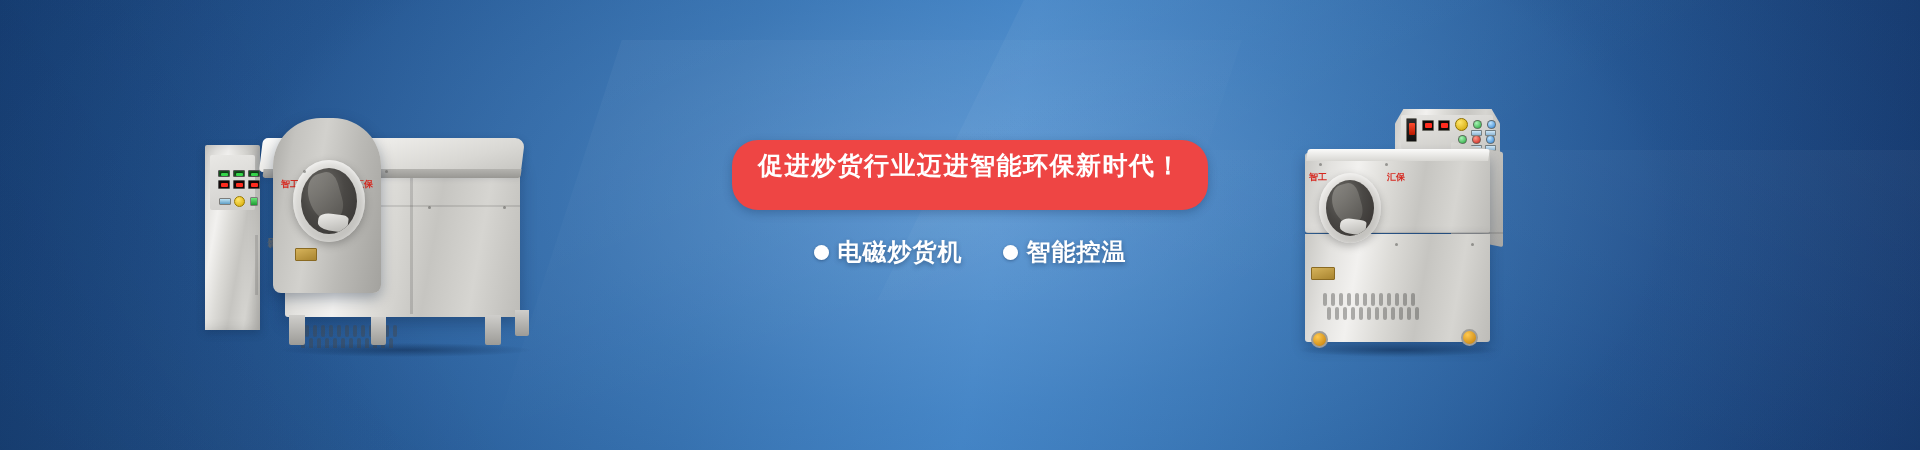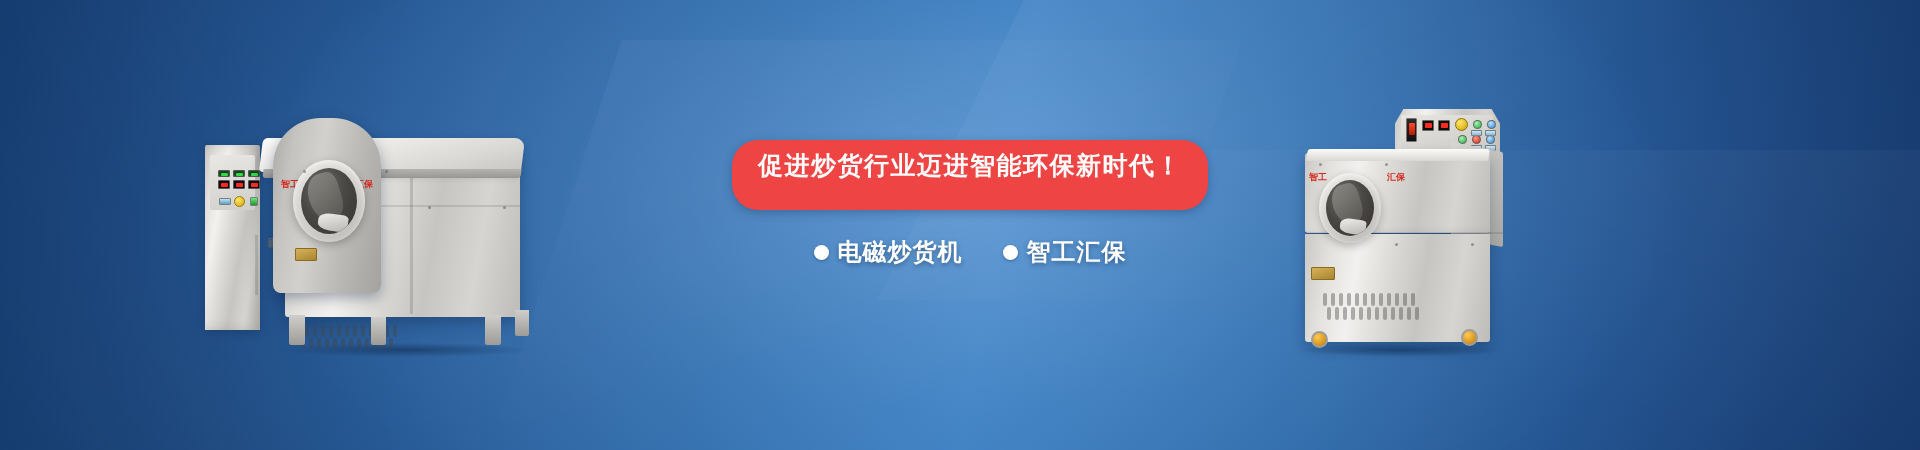--- a/index.html
+++ b/index.html
@@ -342,19 +342,19 @@
       <div class="tagline">促进炒货行业迈进智能环保新时代！</div>
     </div>
 
     <div class="features">
       <div class="feature">
         <span class="dot"></span>
         <span>电磁炒货机</span>
       </div>
       <div class="feature">
         <span class="dot"></span>
-        <span>智工汇保</span>
+        <span>智能控温</span>
       </div>
     </div>
   </div>
 
   <div class="vig"></div>
 </div>
 
 </body></html>

